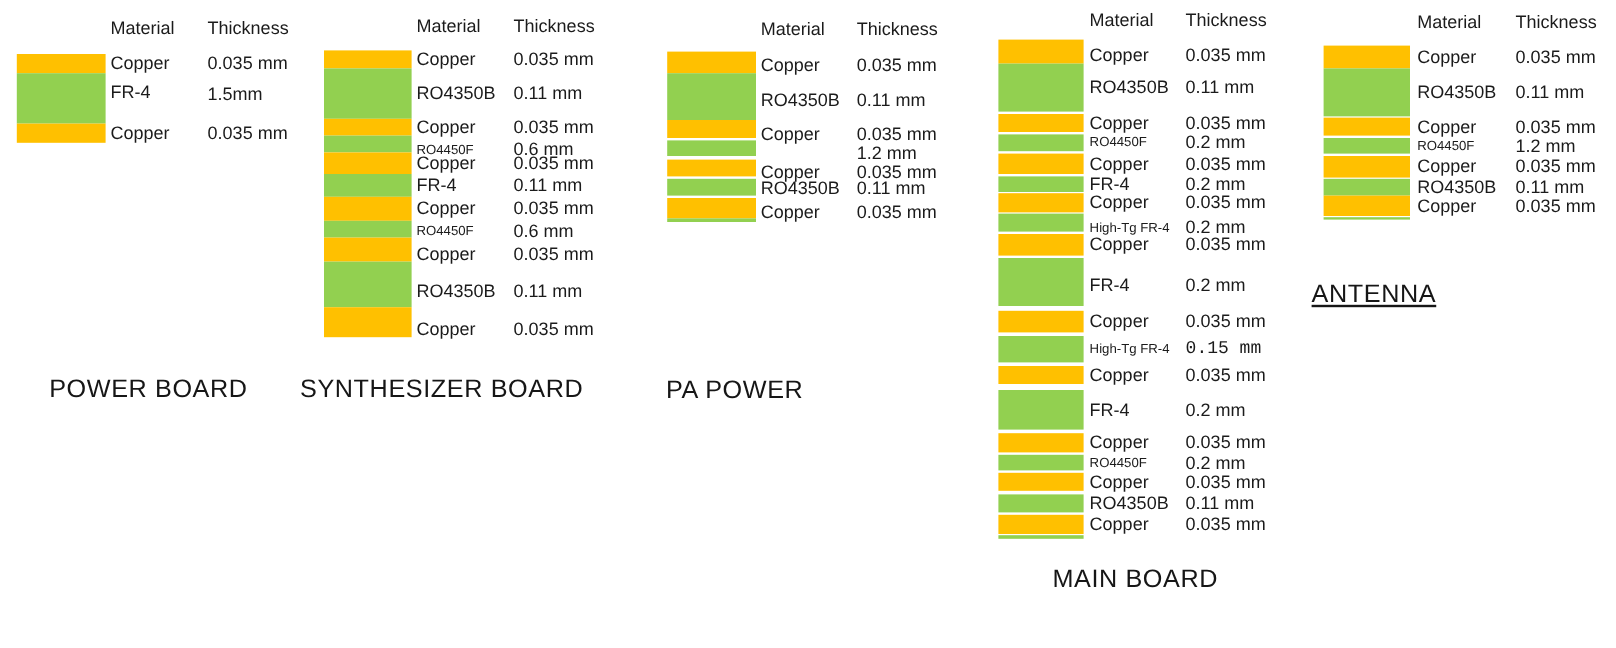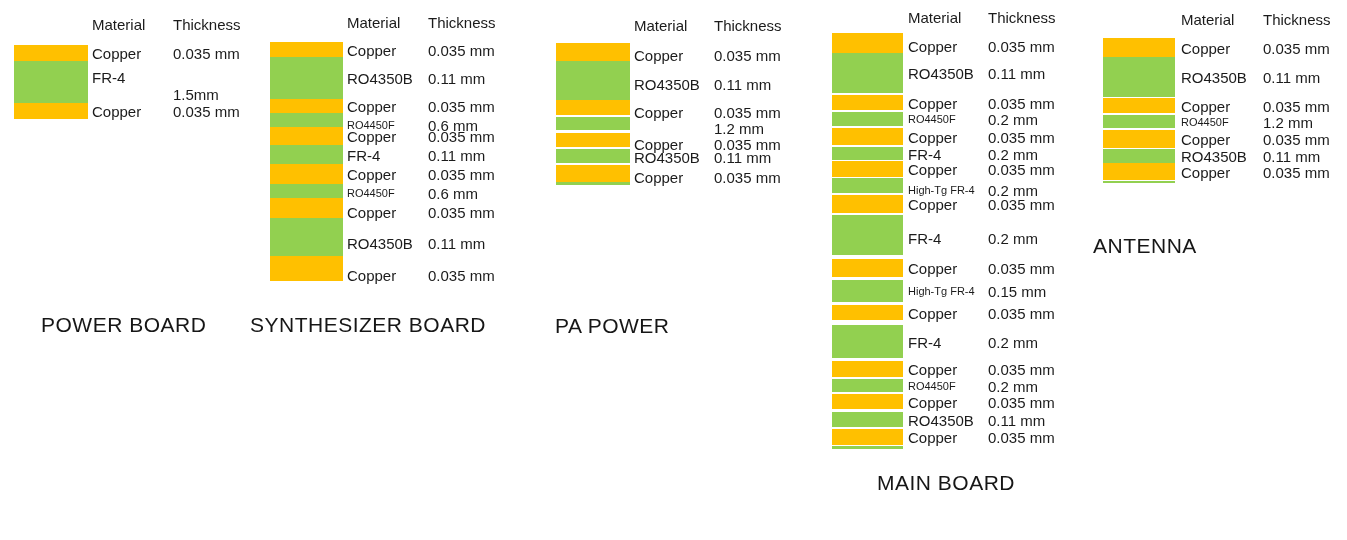--- a/index.html
+++ b/index.html
@@ -26,21 +26,21 @@
 <div id="canvas">
     <div class="board">
       <div class="txt hdr" style="left: 92px; top: 24px;">Material</div>
       <div class="txt hdr" style="left: 173px; top: 24px;">Thickness</div>
       <div class="title" style="left: 10px; top: 313px; margin-left: 31px;">POWER BOARD</div>
       <div class="layer" style="left: 14px; top: 45px; width: 74px; height: 16px; background: rgb(255, 192, 0);"></div>
       <div class="txt mat" style="left: 92px; top: 53px;">Copper</div>
       <div class="txt thick" style="left: 173px; top: 53px;">0.035 mm</div>
       <div class="layer" style="left: 14px; top: 61px; width: 74px; height: 42px; background: rgb(146, 208, 80);"></div>
       <div class="txt mat" style="left: 92px; top: 77px;">FR-4</div>
-      <div class="txt thick" style="left: 173px; top: 94px;">1.5mm</div>
+      <div class="txt thick" style="left: 173px; top: 79px;">1.5mm</div>
       <div class="layer" style="left: 14px; top: 103px; width: 74px; height: 16px; background: rgb(255, 192, 0);"></div>
       <div class="txt mat" style="left: 92px; top: 111px;">Copper</div>
       <div class="txt thick" style="left: 173px; top: 111px;">0.035 mm</div>
     </div>
     <div class="board">
       <div class="txt hdr" style="left: 347px; top: 22px;">Material</div>
       <div class="txt hdr" style="left: 428px; top: 22px;">Thickness</div>
       <div class="title" style="left: 250px; top: 313px;">SYNTHESIZER BOARD</div>
       <div class="layer" style="left: 270px; top: 42px; width: 73px; height: 15px; background: rgb(255, 192, 0);"></div>
       <div class="txt mat" style="left: 347px; top: 49.5px;">Copper</div>
@@ -134,21 +134,21 @@
       <div class="txt mat" style="left: 908px; top: 204px;">Copper</div>
       <div class="txt thick" style="left: 988px; top: 204px;">0.035 mm</div>
       <div class="layer" style="left: 832px; top: 215px; width: 71px; height: 40px; background: rgb(146, 208, 80);"></div>
       <div class="txt mat" style="left: 908px; top: 238px;">FR-4</div>
       <div class="txt thick" style="left: 988px; top: 238px;">0.2 mm</div>
       <div class="layer" style="left: 832px; top: 259px; width: 71px; height: 18px; background: rgb(255, 192, 0);"></div>
       <div class="txt mat" style="left: 908px; top: 268px;">Copper</div>
       <div class="txt thick" style="left: 988px; top: 268px;">0.035 mm</div>
       <div class="layer" style="left: 832px; top: 280px; width: 71px; height: 22px; background: rgb(146, 208, 80);"></div>
       <div class="txt mat small" style="left: 908px; top: 291px;">High-Tg FR-4</div>
-      <div class="txt thick" style="left: 988px; top: 291px;">0.15 mm</div>
+      <div class="txt thick" style="left: 988px; top: 291px; font-family: Liberation Mono, monospace;">0.15 mm</div>
       <div class="layer" style="left: 832px; top: 305px; width: 71px; height: 15px; background: rgb(255, 192, 0);"></div>
       <div class="txt mat" style="left: 908px; top: 312.5px;">Copper</div>
       <div class="txt thick" style="left: 988px; top: 312.5px;">0.035 mm</div>
       <div class="layer" style="left: 832px; top: 325px; width: 71px; height: 33px; background: rgb(146, 208, 80);"></div>
       <div class="txt mat" style="left: 908px; top: 341.5px;">FR-4</div>
       <div class="txt thick" style="left: 988px; top: 341.5px;">0.2 mm</div>
       <div class="layer" style="left: 832px; top: 361px; width: 71px; height: 16px; background: rgb(255, 192, 0);"></div>
       <div class="txt mat" style="left: 908px; top: 369px;">Copper</div>
       <div class="txt thick" style="left: 988px; top: 369px;">0.035 mm</div>
       <div class="layer" style="left: 832px; top: 379px; width: 71px; height: 13px; background: rgb(146, 208, 80);"></div>
@@ -161,21 +161,21 @@
       <div class="txt mat" style="left: 908px; top: 419.5px;">RO4350B</div>
       <div class="txt thick" style="left: 988px; top: 419.5px;">0.11 mm</div>
       <div class="layer" style="left: 832px; top: 429px; width: 71px; height: 16px; background: rgb(255, 192, 0);"></div>
       <div class="txt mat" style="left: 908px; top: 437px;">Copper</div>
       <div class="txt thick" style="left: 988px; top: 437px;">0.035 mm</div>
       <div class="layer" style="left: 832px; top: 446px; width: 71px; height: 3px; background: rgb(146, 208, 80);"></div>
     </div>
     <div class="board">
       <div class="txt hdr" style="left: 1181px; top: 19px;">Material</div>
       <div class="txt hdr" style="left: 1263px; top: 19px;">Thickness</div>
-      <div class="title" style="left: 1093px; top: 234px;">ANTENNA</div>
+      <div class="title" style="left: 1093px; top: 234px; text-decoration: underline;">ANTENNA</div>
       <div class="layer" style="left: 1103px; top: 38px; width: 72px; height: 19px; background: rgb(255, 192, 0);"></div>
       <div class="txt mat" style="left: 1181px; top: 47.5px;">Copper</div>
       <div class="txt thick" style="left: 1263px; top: 47.5px;">0.035 mm</div>
       <div class="layer" style="left: 1103px; top: 57px; width: 72px; height: 40px; background: rgb(146, 208, 80);"></div>
       <div class="txt mat" style="left: 1181px; top: 77px;">RO4350B</div>
       <div class="txt thick" style="left: 1263px; top: 77px;">0.11 mm</div>
       <div class="layer" style="left: 1103px; top: 98px; width: 72px; height: 15px; background: rgb(255, 192, 0);"></div>
       <div class="txt mat" style="left: 1181px; top: 105.5px;">Copper</div>
       <div class="txt thick" style="left: 1263px; top: 105.5px;">0.035 mm</div>
       <div class="layer" style="left: 1103px; top: 115px; width: 72px; height: 13px; background: rgb(146, 208, 80);"></div>

